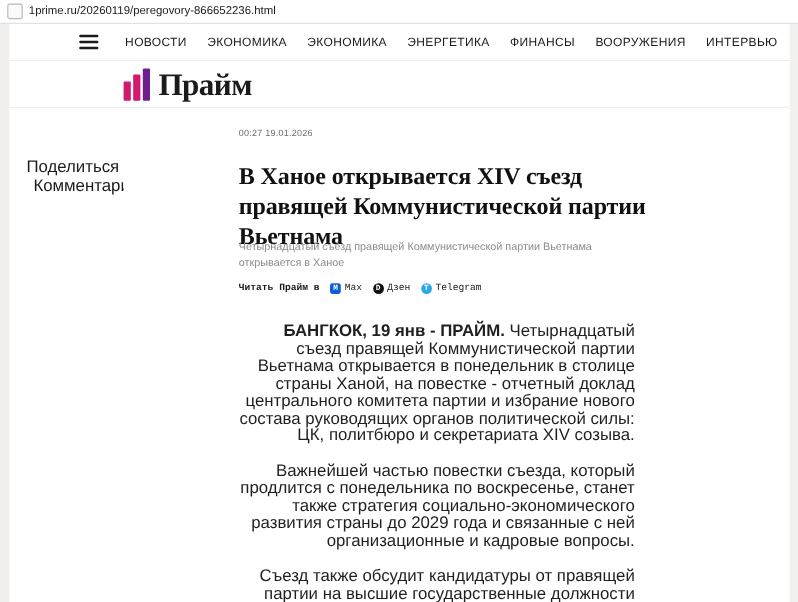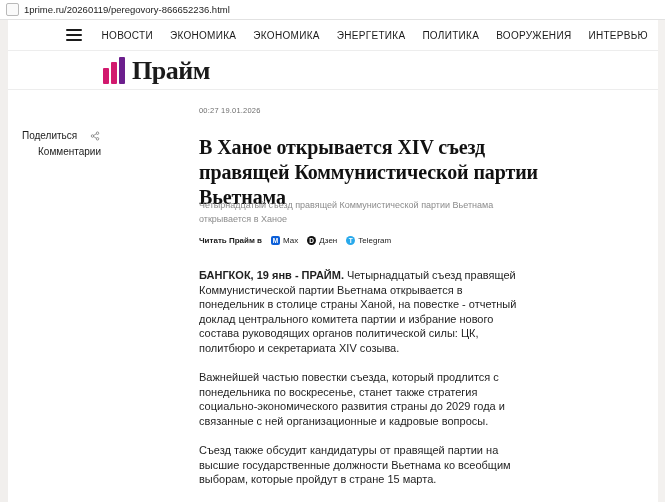--- a/index.html
+++ b/index.html
@@ -186,22 +186,22 @@
     width: 95px;
     height: 412px;
     background: #ffffff;
   }
   .rail-item {
     position: absolute;
     left: 14px;
     width: 78px;
     display: flex;
     align-items: center;
-    justify-content: space-between;
-    font-size: 10px;
+    justify-content: flex-end;
+    font-size: 14px;
     color: #1b1b1b;
     cursor: pointer;
   }
   .rail-item .lbl { font-family: "Liberation Sans", sans-serif; }
   .rail-icon {
     width: 10px; height: 10px;
     color: #7a7a7a;
   }
   
   .article {
@@ -238,20 +238,21 @@
     color: #8c8c8c;
   }
   .readrow {
     position: absolute;
     left: 96px; top: 146px;
     display: flex;
     align-items: center;
     gap: 9px;
     font-size: 8px;
     color: #1b1b1b;
+    font-family: Liberation Mono, monospace;
   }
   .readrow .lead { font-weight: bold; }
   .readrow .chip {
     display: flex;
     align-items: center;
     gap: 3px;
     cursor: pointer;
   }
   .chip-ico {
     width: 9px; height: 9px;
@@ -266,24 +267,24 @@
   .chip-ico.max { background: #0b5fd8; border-radius: 2px; }
   .chip-ico.dzen { background: #111; border-radius: 50%; }
   .chip-ico.tg { background: #29a9eb; border-radius: 50%; }
   .body {
     position: absolute;
     left: 96px; top: 178px;
     width: 330px;
   }
   .body p {
     margin: 0 0 15px 0;
-    font-size: 11px;
+    font-size: 14px;
     line-height: 14.5px;
     color: #1f1f1f;
-    text-align: left;
+    text-align: right;
   }
   .body p b { font-weight: bold; }
   .body p.caps { letter-spacing: 0.2px; }
   
   .rightcol {
     position: absolute;
     left: 553px; top: 70px;
     width: 105px; height: 412px;
     background: #ffffff;
   }
@@ -306,21 +307,21 @@
       <div class="burger">
         <span></span>
           <span></span>
           <span></span>
       </div>
       <div class="nav-items">
         <a href="#">НОВОСТИ</a>
         <a href="#">ЭКОНОМИКА</a>
         <a href="#">ЭКОНОМИКА</a>
         <a href="#">ЭНЕРГЕТИКА</a>
-        <a href="#">ПОЛИТИКА</a>
+        <a href="#">ФИНАНСЫ</a>
         <a href="#">ВООРУЖЕНИЯ</a>
         <a href="#">ИНТЕРВЬЮ</a>
       </div>
     </div>
 
     <div class="logorow">
       <div class="logo">
         <div class="logo-mark">
           <i></i>
             <i></i>

